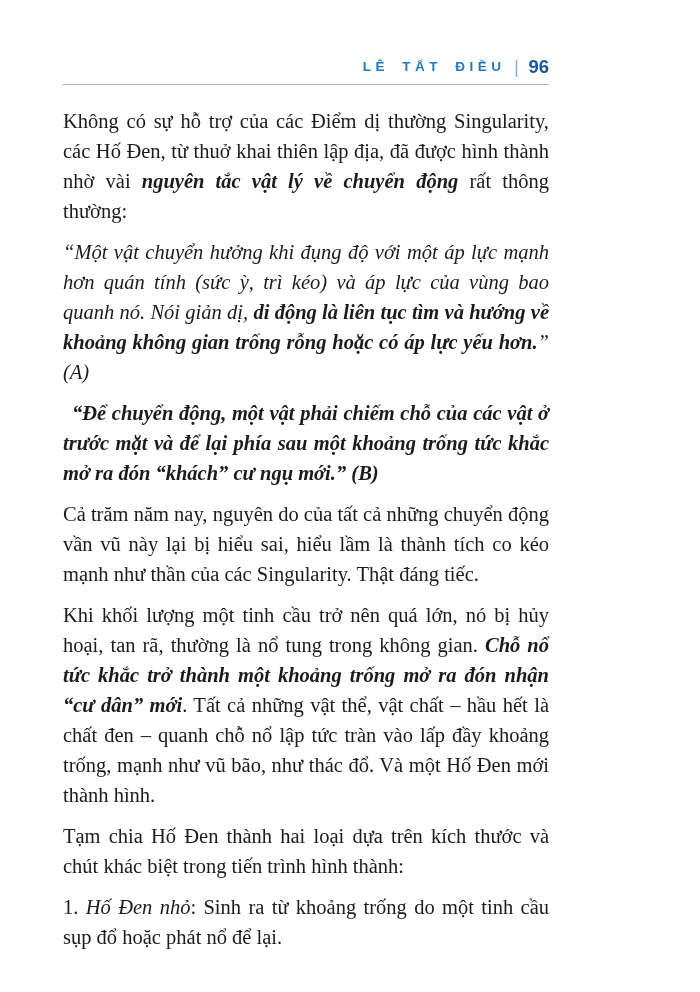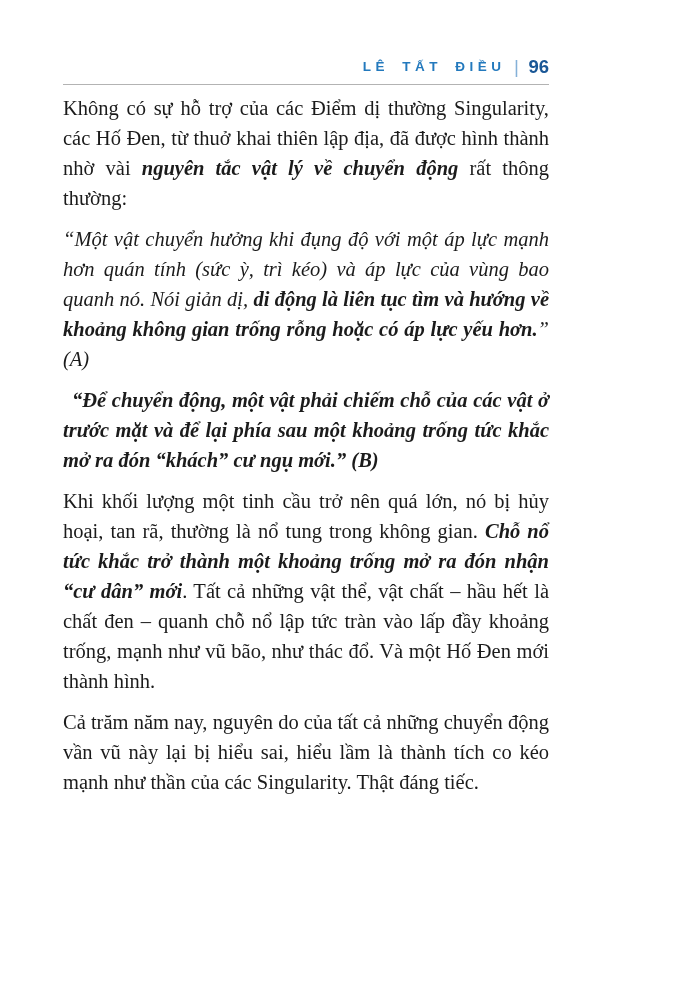--- a/index.html
+++ b/index.html
@@ -42,21 +42,21 @@
     color: #1a5796;
     font-weight: 700;
     font-size: 18.5px;
   }
   .header-rule {
     height: 1px;
     background: #b3b3b3;
     margin-top: 6px;
   }
   .page-body {
-    margin-top: 8px;
+    margin-top: 21px;
   }
   .page-body p {
     margin: 0 0 11px 0;
     font-size: 20.5px;
     line-height: 30px;
     text-align: justify;
   }
   .i  { font-style: italic; }
   .bi { font-style: italic; font-weight: 700; }
   p.indent { text-indent: 9px; font-weight: bold; }
@@ -82,25 +82,31 @@
 
     <p>
       <span class="i">“Một vật chuyển hưởng khi đụng độ với một áp lực mạnh hơn quán tính (sức ỳ, trì kéo) và áp lực của vùng bao quanh nó. Nói giản dị, </span><span class="bi">di động là liên tục tìm và hướng về khoảng không gian trống rỗng hoặc có áp lực yếu hơn.</span><span class="i">” (A)</span>
     </p>
 
     <p class="indent">
       <span class="i">“Để chuyển động, một vật phải chiếm chỗ của các vật ở trước mặt và để lại phía sau một khoảng trống tức khắc mở ra đón “khách” cư ngụ mới.” (B)</span>
     </p>
 
     <p>
+      <span>Cả trăm năm nay, nguyên do của tất cả những chuyển động vần vũ này lại bị hiểu sai, hiểu lầm là thành tích co kéo mạnh như thần của các Singularity. Thật đáng tiếc.</span>
+    </p>
+
+    <p>
       <span>Khi khối lượng một tinh cầu trở nên quá lớn, nó bị hủy hoại, tan rã, thường là nổ tung trong không gian. </span><span class="bi">Chỗ nổ tức khắc trở thành một khoảng trống mở ra đón nhận “cư dân” mới</span><span>. Tất cả những vật thể, vật chất – hầu hết là chất đen – quanh chỗ nổ lập tức tràn vào lấp đầy khoảng trống, mạnh như vũ bão, như thác đổ. Và một Hố Đen mới thành hình.</span>
     </p>
 
     <p>
-      <span>Cả trăm năm nay, nguyên do của tất cả những chuyển động vần vũ này lại bị hiểu sai, hiểu lầm là thành tích co kéo mạnh như thần của các Singularity. Thật đáng tiếc.</span>
+      <span>Tạm chia Hố Đen thành hai loại dựa trên kích thước và chút khác biệt trong tiến trình hình thành:</span>
     </p>
 
-
+    <p>
+      <span>1. </span><span class="i">Hố Đen nhỏ</span><span>: Sinh ra từ khoảng trống do một tinh cầu sụp đổ hoặc phát nổ để lại.</span>
+    </p>
 
 
   </main>
 
 </div>
 
 </body></html>

